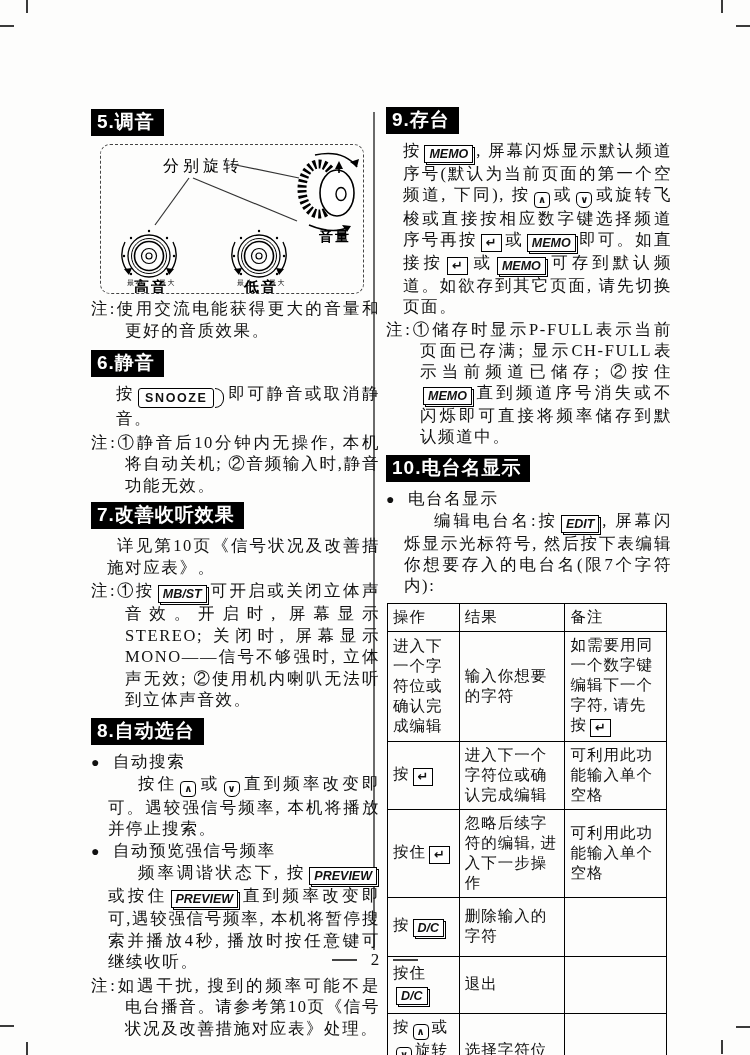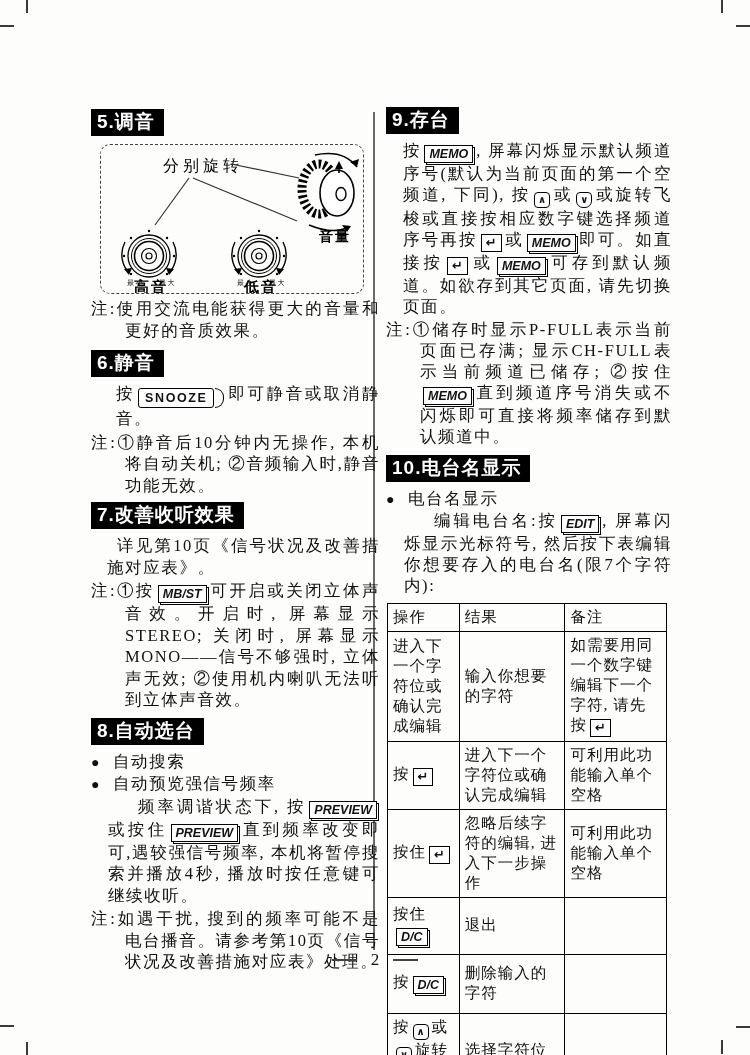--- a/index.html
+++ b/index.html
@@ -176,20 +176,21 @@
     <p class="pbody"><span>详见第10页《信号状况及改善措施对应表》。</span></p>
     <p class="note"><span>注:①按</span><span class="kc">MB/ST</span><span>可开启或关闭立体声音效。开启时, 屏幕显示STEREO; 关闭时, 屏幕显示MONO——信号不够强时, 立体声无效; ②使用机内喇叭无法听到立体声音效。</span></p>
 
     <div class="hd-wrap" style="margin-top:7px">
       <span class="sec-head">8.自动选台</span>
     </div>
     <div class="bullet-row" style="margin-top:3px">
       <span class="bullet-mark">●</span>
       <span>自动搜索</span>
     </div>
+    <p class="pbullet"><span>按住</span><span class="badge">∧</span><span>或</span><span class="badge down">∨</span><span>直到频率改变即可。遇较强信号频率, 本机将播放并停止搜索。</span></p>
     <div class="bullet-row">
       <span class="bullet-mark">●</span>
       <span>自动预览强信号频率</span>
     </div>
     <p class="pbullet"><span>频率调谐状态下, 按</span><span class="kc">PREVIEW</span><span>或按住</span><span class="kc">PREVIEW</span><span>直到频率改变即可,遇较强信号频率, 本机将暂停搜索并播放4秒, 播放时按任意键可继续收听。</span></p>
     <p class="note"><span>注:如遇干扰, 搜到的频率可能不是电台播音。请参考第10页《信号状况及改善措施对应表》处理。</span></p>
   </div>
 
   <div class="col col-right" style="line-height:21px">
 
@@ -223,28 +224,28 @@
       <tr style="height:62px">
         <td class="c1"><span>按</span><span class="enter-key">↵</span></td>
         <td class="c2">进入下一个字符位或确认完成编辑</td>
         <td class="c3">可利用此功能输入单个空格</td>
       </tr>
       <tr style="height:63px">
         <td class="c1"><span>按住</span><span class="enter-key">↵</span></td>
         <td class="c2">忽略后续字符的编辑, 进入下一步操作</td>
         <td class="c3">可利用此功能输入单个空格</td>
       </tr>
+      <tr style="height:59px">
+        <td class="c1"><span>按</span><span class="kc">D/C</span></td>
+        <td class="c2">删除输入的字符</td>
+        <td class="c3"></td>
+      </tr>
       <tr style="height:57px">
         <td class="c1"><span>按住</span><span class="kc">D/C</span></td>
         <td class="c2">退出</td>
-        <td class="c3"></td>
-      </tr>
-      <tr style="height:59px">
-        <td class="c1"><span>按</span><span class="kc">D/C</span></td>
-        <td class="c2">删除输入的字符</td>
         <td class="c3"></td>
       </tr>
       <tr style="height:64px">
         <td class="c1"><span>按</span><span class="badge">∧</span><span>或</span><span class="badge down">∨</span><span>旋转飞梭</span></td>
         <td class="c2">选择字符位</td>
         <td class="c3"></td>
       </tr>
     </tbody>
       </table>
   </div>

